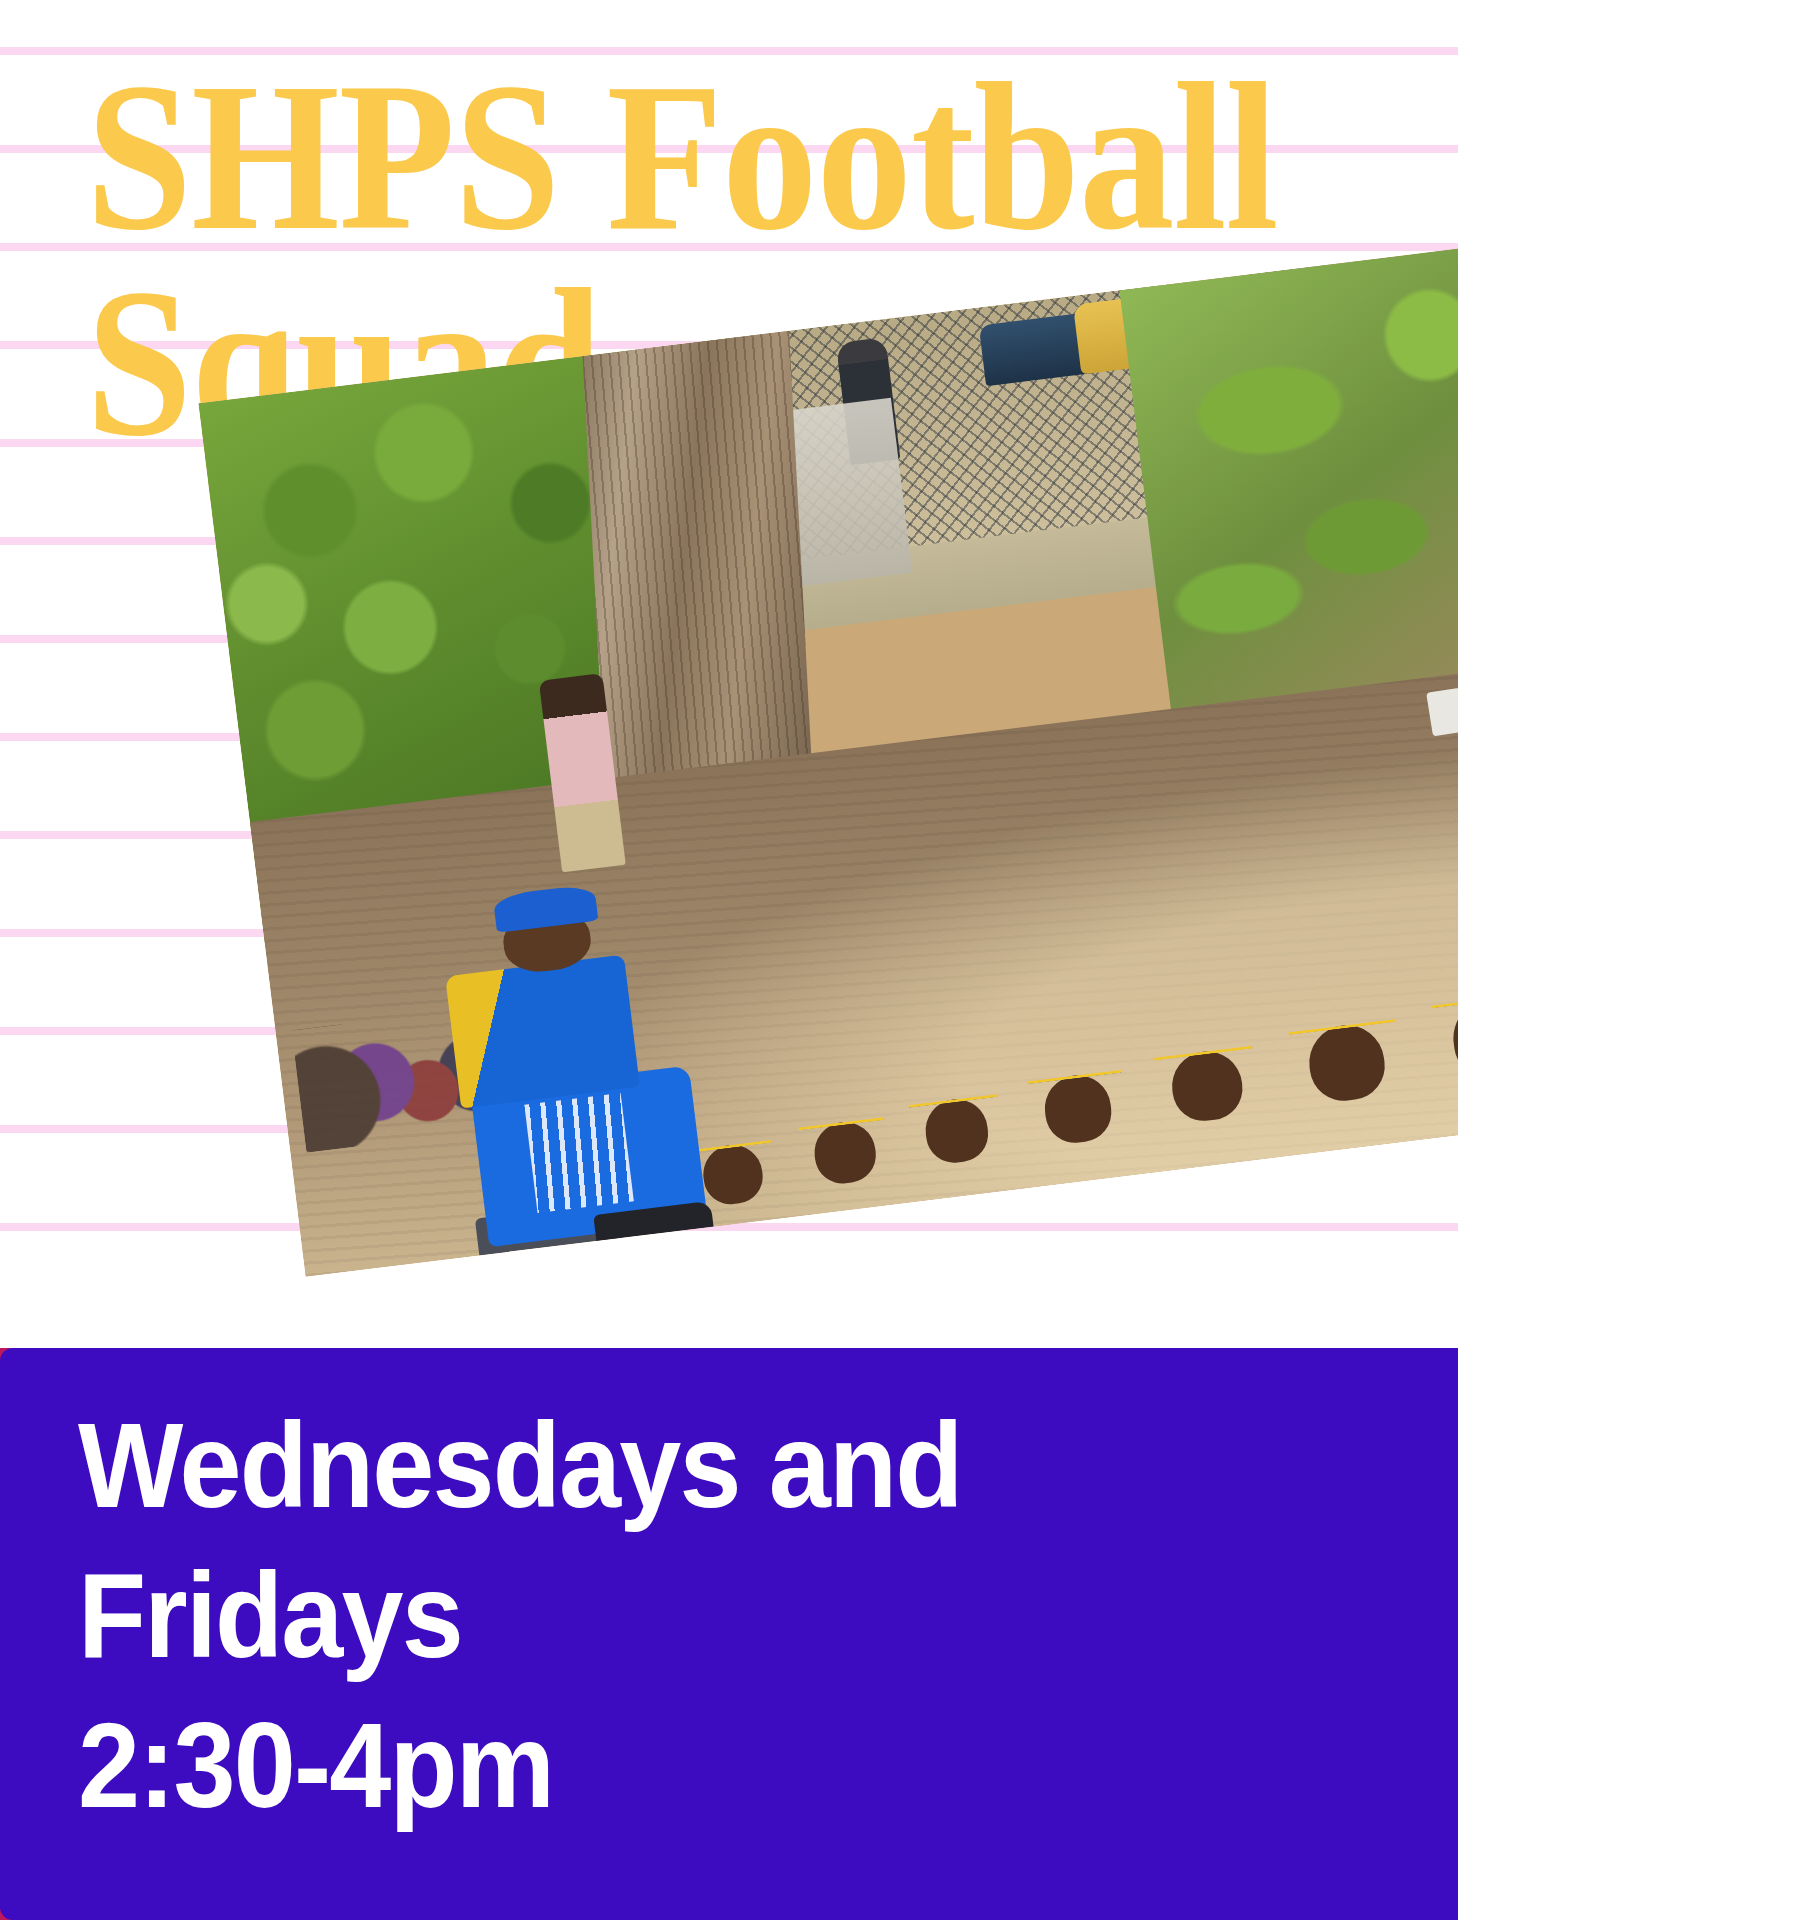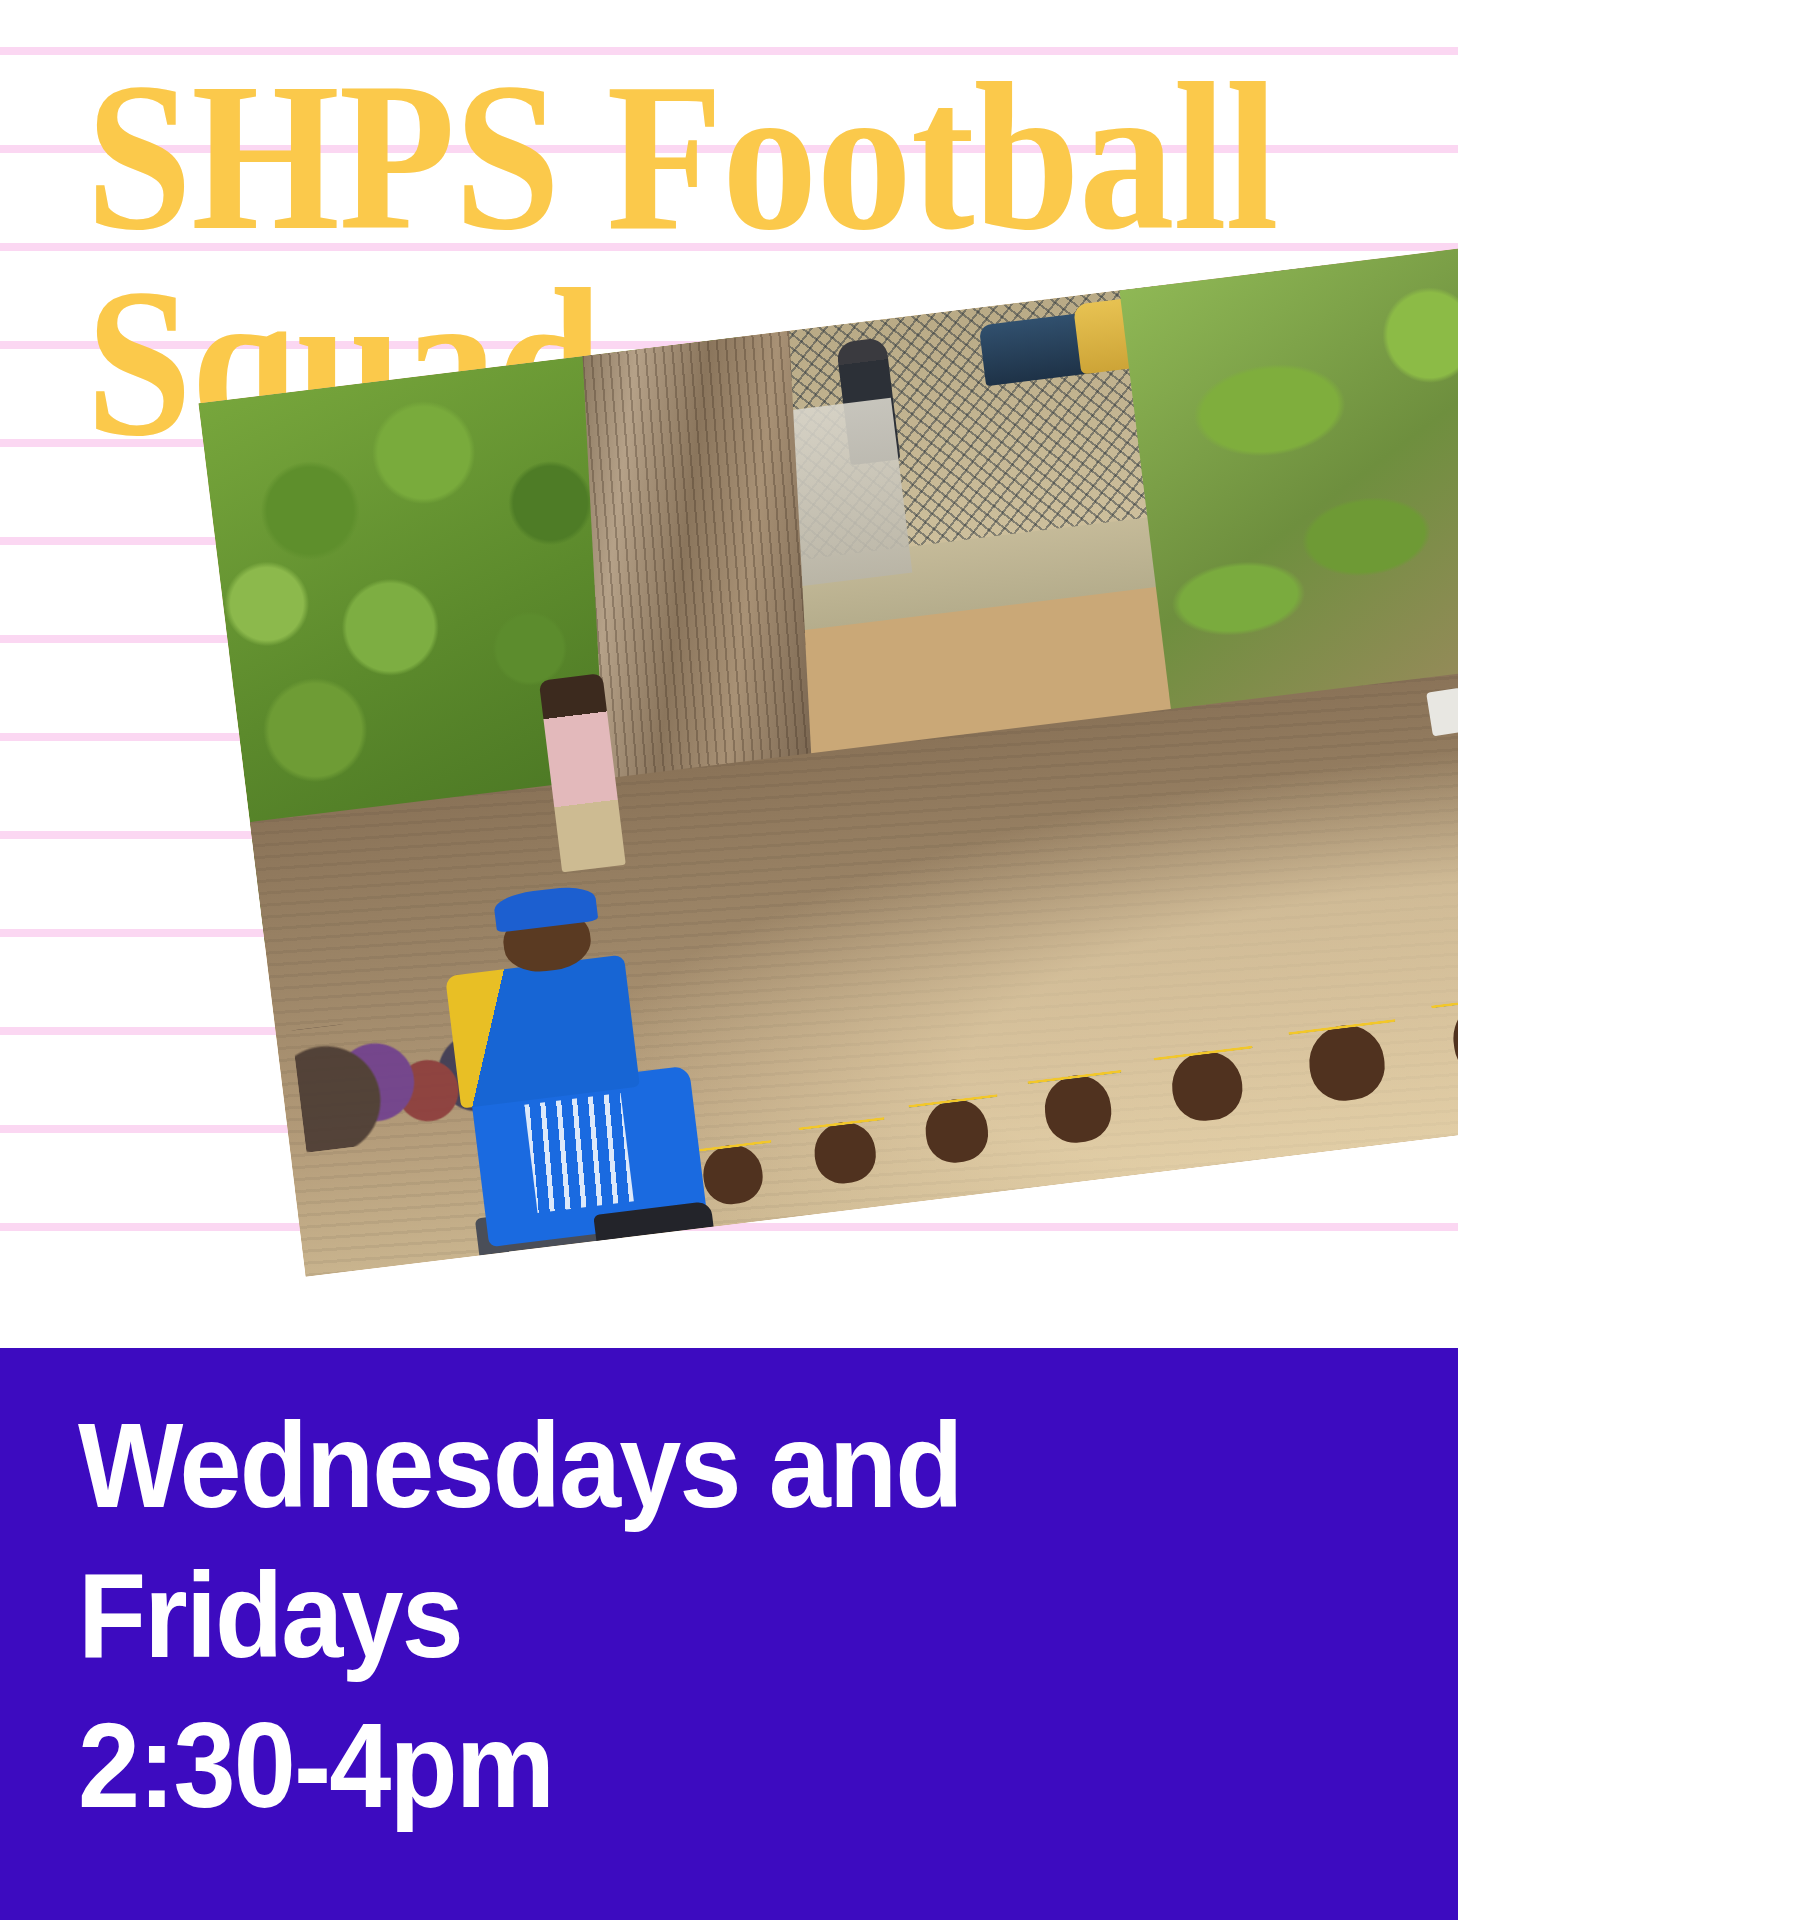--- a/index.html
+++ b/index.html
@@ -274,20 +274,21 @@
   }
 
   
   .footer {
     position: absolute;
     left: 0;
     top: 1348px;
     width: 1810px;
     height: 572px;
     background: #3d0bc0;
+    border-radius: 13px;
   }
   .footer-text {
     position: absolute;
     left: 78px;
     top: 42px;
     width: 1330px;
     color: #ffffff;
     font-family: "Liberation Sans", sans-serif;
     font-weight: 700;
     font-size: 120px;

